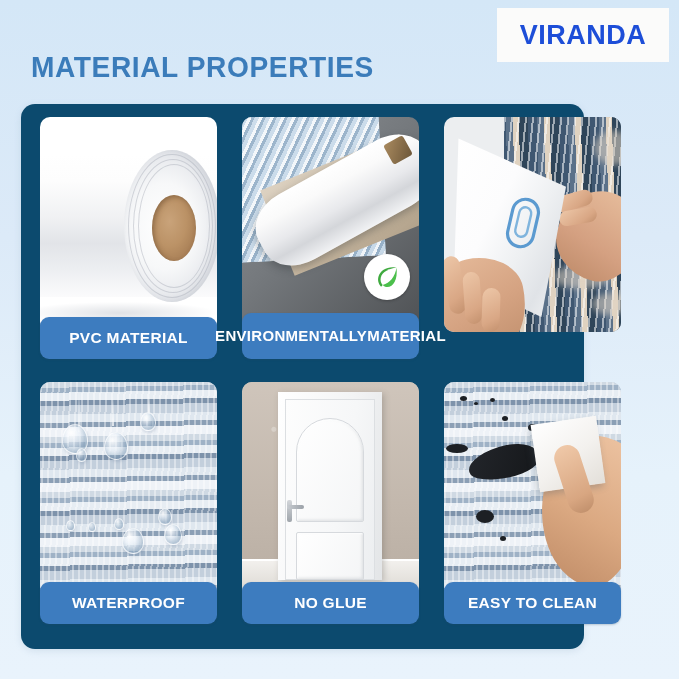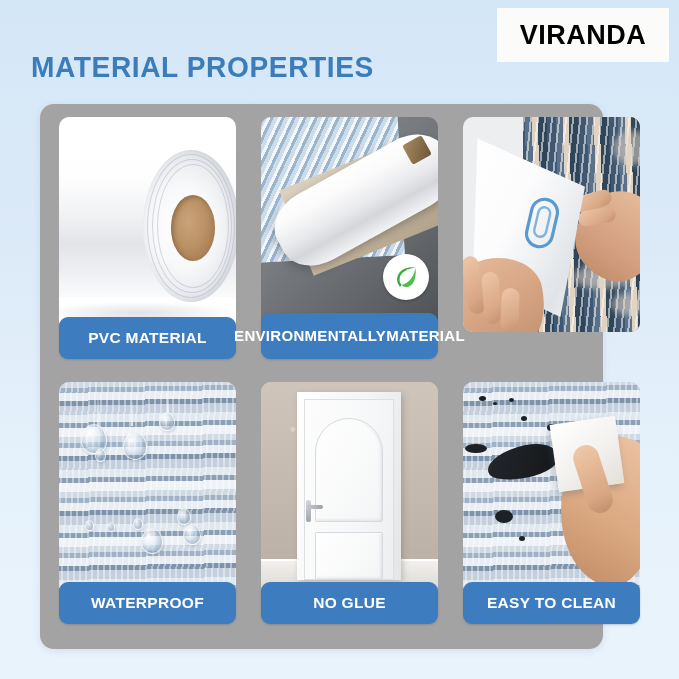--- a/index.html
+++ b/index.html
@@ -26,45 +26,45 @@
     background: #fbfbfa;
     display: flex;
     align-items: center;
     justify-content: center;
   }
   .logo-text {
     font-family: "Liberation Sans", sans-serif;
     font-weight: bold;
     font-size: 27px;
     letter-spacing: 0.5px;
-    color: #000000;
+    color: #1d4ed8;
   }
 
   
   .page-title {
     position: absolute;
     top: 51px;
     left: 31px;
     font-weight: bold;
     font-size: 29px;
     letter-spacing: 0.6px;
     color: #3b7cba;
     white-space: nowrap;
     transform: scaleX(0.97);
     transform-origin: left center;
   }
 
   
   .card {
     position: absolute;
-    left: 40px;
+    left: 21px;
     top: 104px;
     width: 563px;
     height: 545px;
-    background: #a3a3a3;
+    background: #0c4a6e;
     border-radius: 14px;
     box-shadow: 0 2px 7px rgba(120,150,175,0.20);
   }
 
   .grid {
     position: absolute;
     left: 19px;
     top: 13px;
     width: 581px;
     display: grid;

